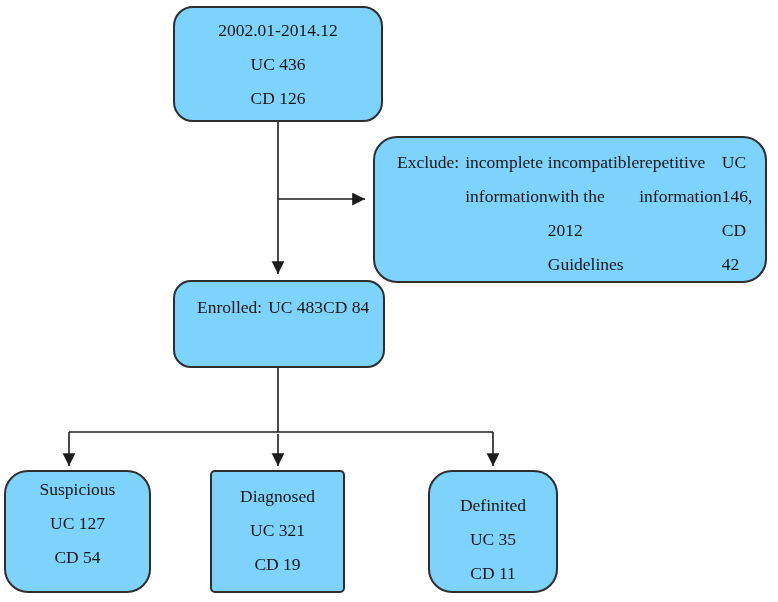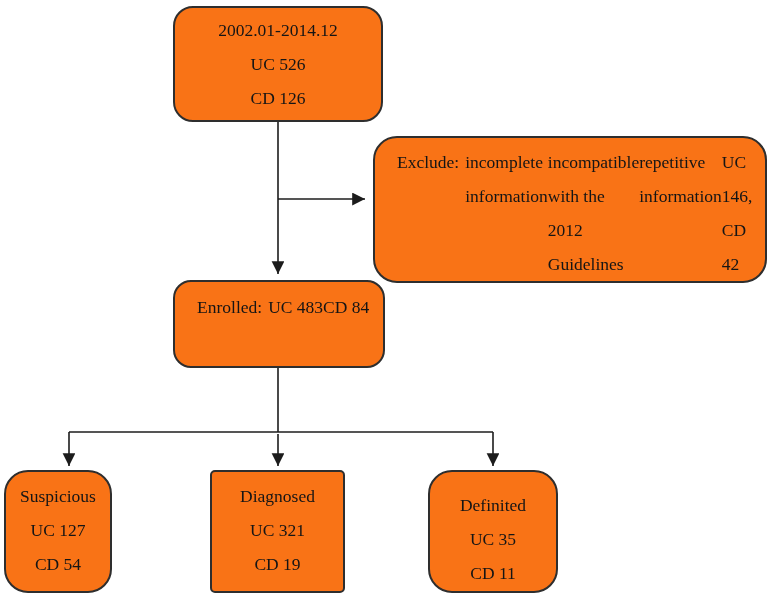--- a/index.html
+++ b/index.html
@@ -19,21 +19,21 @@
   .connectors {
     position: absolute;
     left: 0;
     top: 0;
     width: 778px;
     height: 602px;
     pointer-events: none;
   }
   .box {
     position: absolute;
-    background: #f97316;
+    background: #7dd3fc;
     border: 2px solid #2e2e2e;
     box-sizing: border-box;
     font-size: 17.5px;
     line-height: 34px;
   }
   .box.centered {
     text-align: center;
   }
   .box-source {
     left: 173px; top: 6px;
@@ -49,23 +49,22 @@
     margin-top: 8px;
   }
   .box-enrolled {
     left: 173px; top: 280px;
     width: 212px; height: 88px;
     border-radius: 18px;
     padding: 8px 0 0 22px;
   }
   .box-suspicious {
     left: 4px; top: 470px;
-    width: 108px; height: 123px;
+    width: 147px; height: 123px;
     border-radius: 24px;
-    padding-top: 7px;
   }
   .box-diagnosed {
     left: 210px; top: 470px;
     width: 135px; height: 123px;
     border-radius: 5px;
     padding-top: 7px;
   }
   .box-definited {
     left: 428px; top: 470px;
     width: 130px; height: 123px;
@@ -107,21 +106,21 @@
       <path d="M278 368 V432"></path>
       <path d="M69 432 H493"></path>
       <path d="M69 432 V466" marker-end="url(#ah)"></path>
       <path d="M278 434 V466" marker-end="url(#ah)"></path>
       <path d="M493 432 V466" marker-end="url(#ah)"></path>
     </g>
   </svg>
 
   <div class="box box-source centered">
     <span class="line-text">2002.01-2014.12</span>
-    <span class="line-text">UC 526</span>
+    <span class="line-text">UC 436</span>
     <span class="line-text">CD 126</span>
   </div>
 
   <div class="box box-exclude">
     <div class="hang-row">
       <span class="hang-label">Exclude:</span>
       <span class="hang-items">
         <span class="line-text">incomplete information</span>
         <span class="line-text">incompatible with the 2012 Guidelines</span>
         <span class="line-text">repetitive information</span>

